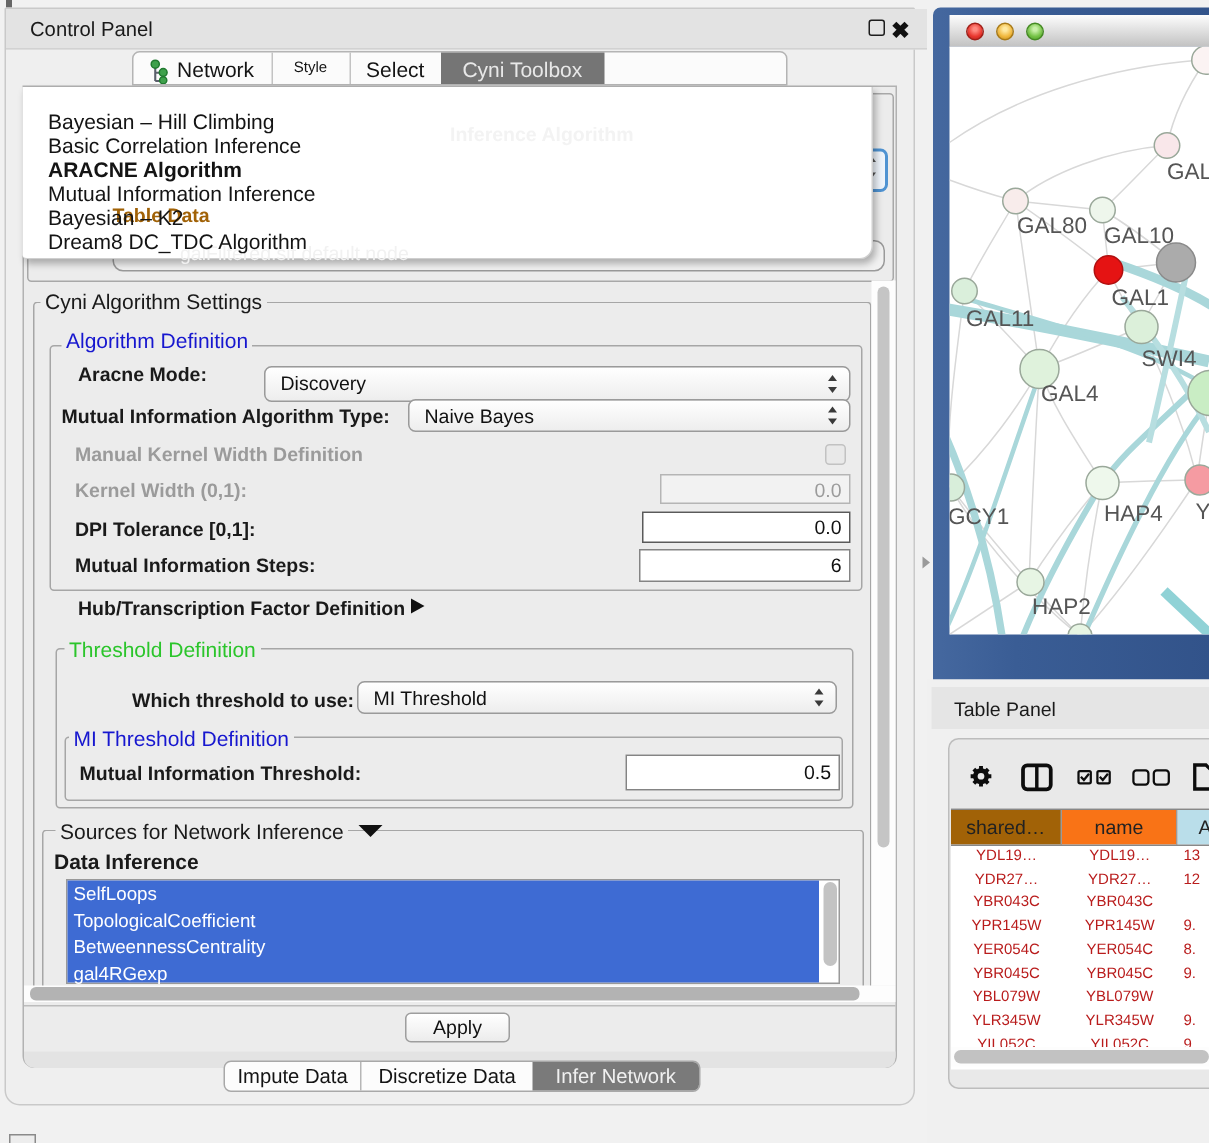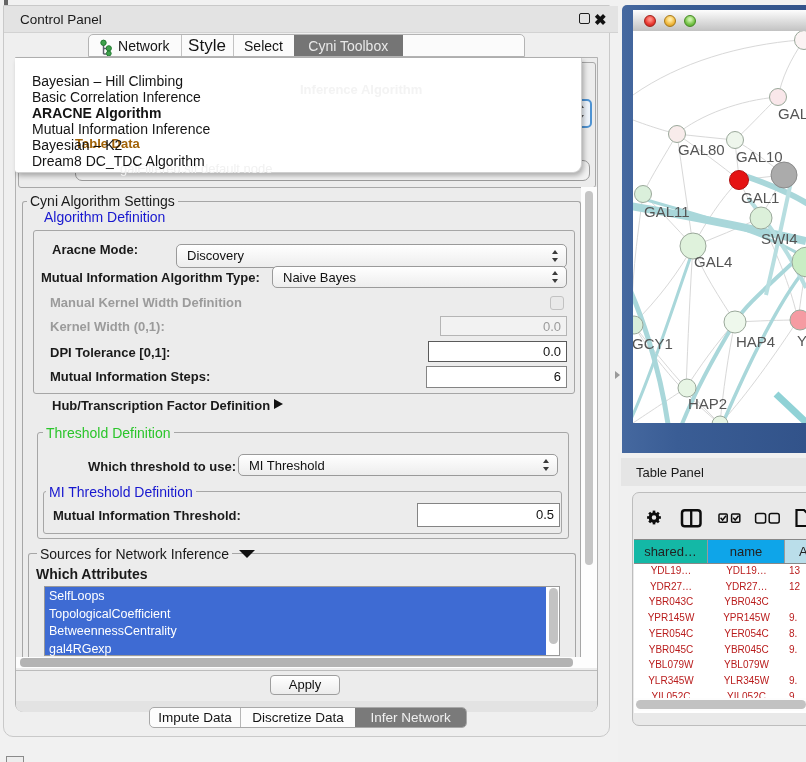--- a/index.html
+++ b/index.html
@@ -28,38 +28,38 @@
 <div class="lbl b" style="left:594px;top:11px;font-size:15px;color:#111">✖</div>
 
 <div class="abs" id="toptabs" style="left:88px;top:34px;width:437px;height:23px;background:#fbfbfb;border:1px solid #b4b4b4;border-radius:5px 5px 0 0;box-sizing:border-box;display:flex">
  <div class="seg" style="width:91.5px;font-size:14px">
    <svg width="13" height="17" style="margin-right:5px;margin-top:3px" viewBox="0 0 13 17">
      <path d="M3.5 4 V 15 M3.5 9.5 H 6.5 M3.5 15 H 6.5" stroke="#5a5f6b" stroke-width="1.4" fill="none"></path>
      <circle cx="3.5" cy="3.8" r="2.7" fill="#3fa14c" stroke="#217a30" stroke-width="1"></circle>
      <circle cx="8.8" cy="9.3" r="2.6" fill="#3fa14c" stroke="#217a30" stroke-width="1"></circle>
      <circle cx="8.8" cy="14.5" r="2.4" fill="#3fa14c" stroke="#217a30" stroke-width="1"></circle>
    </svg>Network</div>
- <div class="seg" style="width:51px;border-left:1px solid #c3c3c3;font-size:17px">Style</div>
+ <div class="seg" style="width:51px;border-left:1px solid #c3c3c3;font-size:10px">Style</div>
  <div class="seg" style="width:60px;border-left:1px solid #c3c3c3;font-size:14px">Select</div>
  <div class="seg" style="width:109.5px;background:#757575;color:#e8e8e8;font-size:14px">Cyni Toolbox</div>
 </div>
 
 <div class="abs" id="panel" style="left:15px;top:57px;width:583px;height:655px;background:#ececec;border:1px solid #b2b2b2;border-radius:0 0 8px 8px;box-sizing:border-box"></div>
 
 <div class="abs" style="left:75px;top:160px;width:513px;height:19px;border:1px solid #9a9a9a;border-radius:7px;background:#f1f1f1"></div>
 <div class="abs" style="left:18px;top:62px;width:576px;height:124px;border:1px solid #a8a8a8;border-radius:3px"></div>
 <div class="abs" style="left:574px;top:99px;width:14px;height:25px;border:2px solid #4f93d2;border-radius:5px;background:#eef4fb"></div>
 <div class="abs" style="left:578px;top:104px;width:0;height:0;border-left:3px solid transparent;border-right:3px solid transparent;border-bottom:4.5px solid #555"></div>
 <div class="abs" style="left:578px;top:115px;width:0;height:0;border-left:3px solid transparent;border-right:3px solid transparent;border-top:4.5px solid #555"></div>
 
 <div class="abs" style="left:22px;top:201px;width:557px;height:456px;border:1px solid #a6a6a6;border-bottom:none;border-radius:3px 3px 0 0"></div>
 <div class="gtitle" style="left:27px;top:194px;color:#1a1a1a">Cyni Algorithm Settings</div>
 
 <div class="group" style="left:33px;top:230px;width:540px;height:162px"></div>
-<div class="gtitle" style="left:41px;top:210px;color:#1717cf">Algorithm Definition</div>
+<div class="gtitle" style="left:41px;top:220px;color:#1717cf">Algorithm Definition</div>
 
 <div class="lbl b" style="left:52px;top:242px">Aracne Mode:</div>
 <div class="combo" style="left:176px;top:244px;width:391px;height:24px">
     <span class="ct">Discovery</span>
     <span class="stepper"></span>
   </div>
 <div class="lbl b" style="left:41px;top:270px">Mutual Information Algorithm Type:</div>
 <div class="combo" style="left:272px;top:266px;width:295px;height:22px">
     <span class="ct">Naive Bayes</span>
     <span class="stepper"></span>
@@ -86,21 +86,21 @@
   </div>
 
 <div class="group" style="left:43px;top:491px;width:517px;height:41px"></div>
 <div class="gtitle" style="left:46px;top:485px;color:#1717cf">MI Threshold Definition</div>
 <div class="lbl b" style="left:53px;top:508px">Mutual Information Threshold:</div>
 <div class="field" style="left:417px;top:503px;width:143px;height:24px;line-height:22px">0.5</div>
 
 <div class="abs" style="left:28px;top:553px;width:546px;height:104px;border:1px solid #a6a6a6;border-bottom:none;border-radius:3px 3px 0 0"></div>
 <div class="gtitle" style="left:37px;top:547px;color:#1a1a1a">Sources for Network Inference</div>
 <div class="abs" style="left:239px;top:550px;width:0;height:0;border-left:8px solid transparent;border-right:8px solid transparent;border-top:8.5px solid #111"></div>
-<div class="lbl b" style="left:36px;top:566px;font-size:14px">Which Attributes</div>
+<div class="lbl b" style="left:36px;top:566px;font-size:14px">Data Inference</div>
 
 <div class="abs" style="left:44px;top:586px;width:516px;height:70px;background:#fff;border:1px solid #999;box-sizing:border-box"></div>
 <div class="abs" style="left:45px;top:587px;width:501px;height:68px;background:#3e6bd3"></div>
 <div class="abs" style="left:49px;top:588px;font-size:12.5px;color:#fff;line-height:17.5px">SelfLoops<br>TopologicalCoefficient<br>BetweennessCentrality<br>gal4RGexp</div>
 <div class="abs" style="left:549px;top:588px;width:9px;height:56px;background:#c3c3c3;border-radius:4.5px"></div>
 
 <div class="abs" style="left:581px;top:187px;width:16px;height:470px;background:#fdfdfd"></div>
 <div class="abs" style="left:585px;top:191px;width:8px;height:374px;background:#c5c5c5;border-radius:4px"></div>
 <div class="abs" style="left:16px;top:657px;width:581px;height:11px;background:#fdfdfd"></div>
 <div class="abs" style="left:20px;top:658px;width:553px;height:8.5px;background:#b3b3b3;border-radius:4px"></div>
@@ -237,22 +237,22 @@
 <rect x="85.6" y="7" width="8.2" height="8.2" rx="1" stroke-width="1.5"></rect>
 <path d="M74.6 10.8 l2 2.2 l3.4 -4.2" stroke-width="1.5"></path>
 <path d="M87.2 10.8 l2 2.2 l3.4 -4.2" stroke-width="1.5"></path>
 <rect x="109.6" y="6.6" width="10" height="9.4" rx="2" stroke-width="1.5"></rect>
 <rect x="123.2" y="6.6" width="10" height="9.4" rx="2" stroke-width="1.5"></rect>
 <path d="M150.5 3 h7.5 l4.5 4.5 V 19 h-12 z" stroke-width="2.2"></path>
 </g>
 </svg>
 
 <div class="abs" style="left:634px;top:539px;width:172px;height:173px;background:#fff;border-top:1px solid #888"></div>
-<div class="abs" style="left:634px;top:540px;width:74px;height:23px;background:#14b8a6;border-right:1px solid #9a9a9a;box-sizing:border-box;text-align:center;font-size:13px;line-height:23px;color:#222">shared…</div>
-<div class="abs" style="left:708px;top:540px;width:77px;height:23px;background:#0ea5e9;border-right:1px solid #9a9a9a;box-sizing:border-box;text-align:center;font-size:13px;line-height:23px;color:#222">name</div>
+<div class="abs" style="left:634px;top:540px;width:74px;height:23px;background:#a16207;border-right:1px solid #9a9a9a;box-sizing:border-box;text-align:center;font-size:13px;line-height:23px;color:#222">shared…</div>
+<div class="abs" style="left:708px;top:540px;width:77px;height:23px;background:#f97316;border-right:1px solid #9a9a9a;box-sizing:border-box;text-align:center;font-size:13px;line-height:23px;color:#222">name</div>
 <div class="abs" style="left:785px;top:540px;width:21px;height:23px;background:#badeea;font-size:13px;line-height:23px;color:#222;padding-left:14px">A</div>
 <div class="abs" style="left:634px;top:563px;width:172px;height:1px;background:#888"></div>
 <div class="abs" style="left:634px;top:563px;width:172px;height:135px;overflow:hidden;font-size:10px;color:#b91c1c">
  <div style="position:absolute;left:0;top:0;width:74px;text-align:center;line-height:15.7px">YDL19…<br>YDR27…<br>YBR043C<br>YPR145W<br>YER054C<br>YBR045C<br>YBL079W<br>YLR345W<br>YIL052C</div>
  <div style="position:absolute;left:74px;top:0;width:77px;text-align:center;line-height:15.7px">YDL19…<br>YDR27…<br>YBR043C<br>YPR145W<br>YER054C<br>YBR045C<br>YBL079W<br>YLR345W<br>YIL052C</div>
  <div style="position:absolute;left:155px;top:0;width:30px;line-height:15.7px">13<br>12<br>&nbsp;<br>9.<br>8.<br>9.<br>&nbsp;<br>9.<br>9.</div>
 </div>
 <div class="abs" style="left:634px;top:698px;width:172px;height:13px;background:#fdfdfd"></div>
 <div class="abs" style="left:636px;top:699.5px;width:170px;height:9px;background:#c2c2c2;border-radius:4.5px"></div>
 

